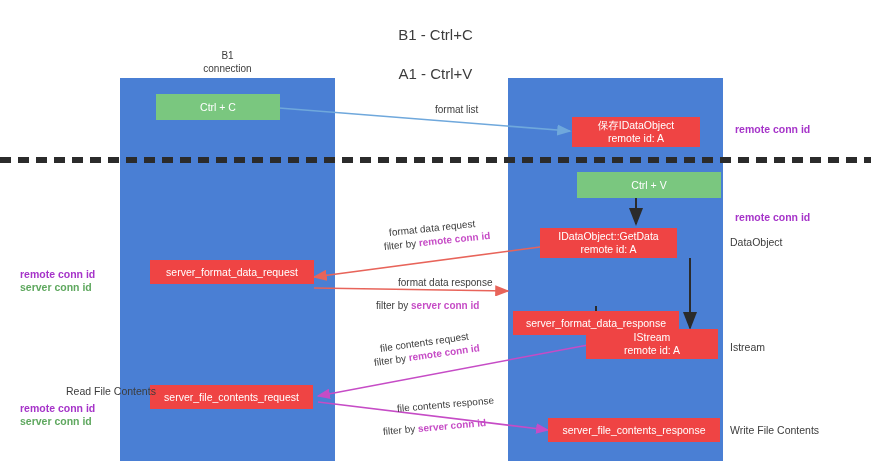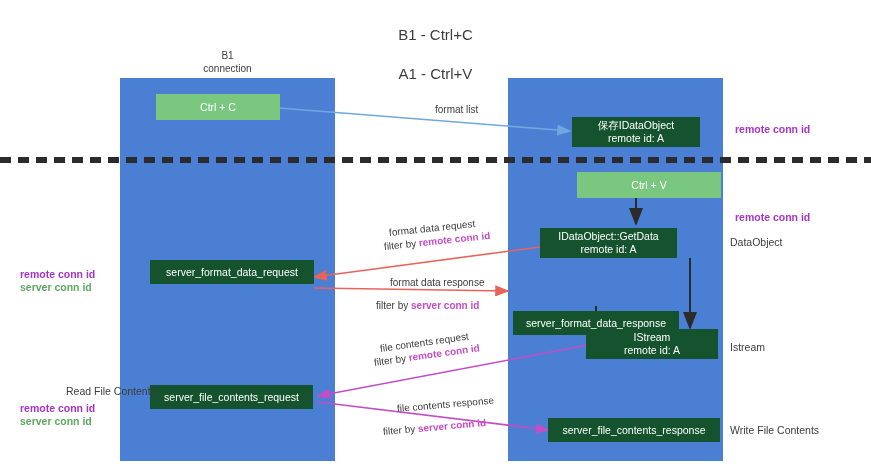--- a/index.html
+++ b/index.html
@@ -24,21 +24,21 @@
     text-align:center;font-size:15px;color:#3c3c3c;line-height:21px;
   }
   .title span{display:block;margin-top:18px;}
 
   .box{
     position:absolute;box-sizing:border-box;
     display:flex;flex-direction:column;align-items:center;justify-content:center;
     color:#ffffff;font-size:10.5px;line-height:13px;text-align:right;
   }
   .box.green{background:#7ac77f;}
-  .box.orange{background:#14532d;}
+  .box.orange{background:#ef4444;}
   .box span{display:block;}
 
   .note{position:absolute;font-size:10.5px;line-height:13px;}
   .note.dark{color:#3c3c3c;}
   .note.purple{color:#a634c9;font-weight:bold;}
   .note.green{color:#5fa85f;font-weight:bold;}
   .note.right{color:#3c3c3c;}
 
   .lbl{position:absolute;font-size:10px;color:#3c3c3c;line-height:13px;white-space:nowrap;}
   .lbl .mg{color:#c64cc6;font-weight:bold;}
@@ -140,21 +140,21 @@
     <span>server_file_contents_request</span>
   </div>
 
   <div class="lbl" style="left:399px;top:103px;margin-left:36px;">format list</div>
 
   <div class="lbl rot-6" style="left:389px;top:226px;">format data request</div>
   <div class="lbl rot-6" style="left:384px;top:240px;">
     <span>filter by </span><span class="mg">remote conn id</span>
   </div>
 
-  <div class="lbl" style="left:390px;top:276px;text-align:right;">format data response</div>
+  <div class="lbl" style="left:398px;top:276px;text-align:right;">format data response</div>
   <div class="lbl" style="left:376px;top:299px;">
     <span>filter by </span><span class="mg">server conn id</span>
   </div>
 
   <div class="lbl rot-8" style="left:380px;top:342px;">file contents request</div>
   <div class="lbl rot-8" style="left:374px;top:356px;">
     <span>filter by </span><span class="mg">remote conn id</span>
   </div>
 
   <div class="lbl rot-5" style="left:397px;top:402px;">file contents response</div>

